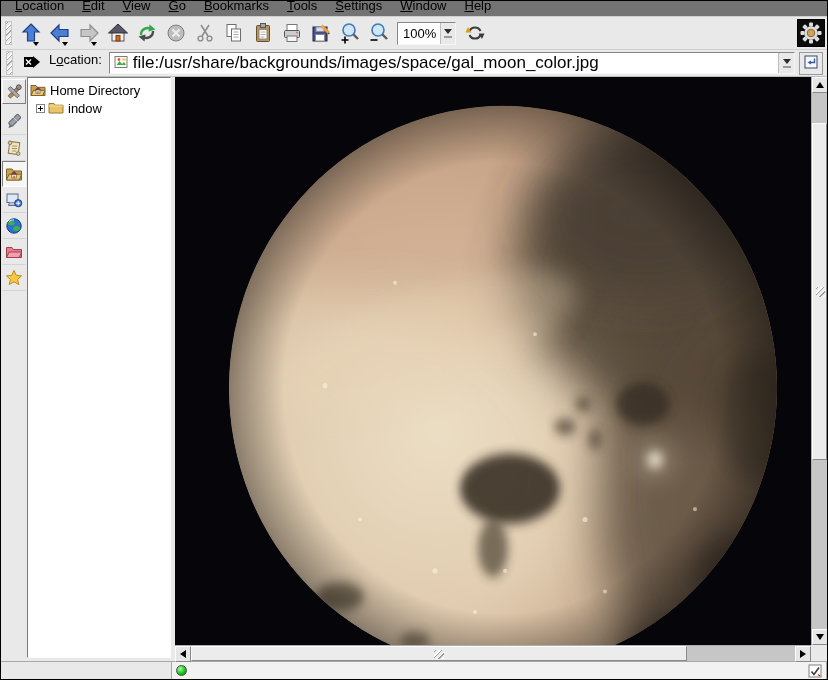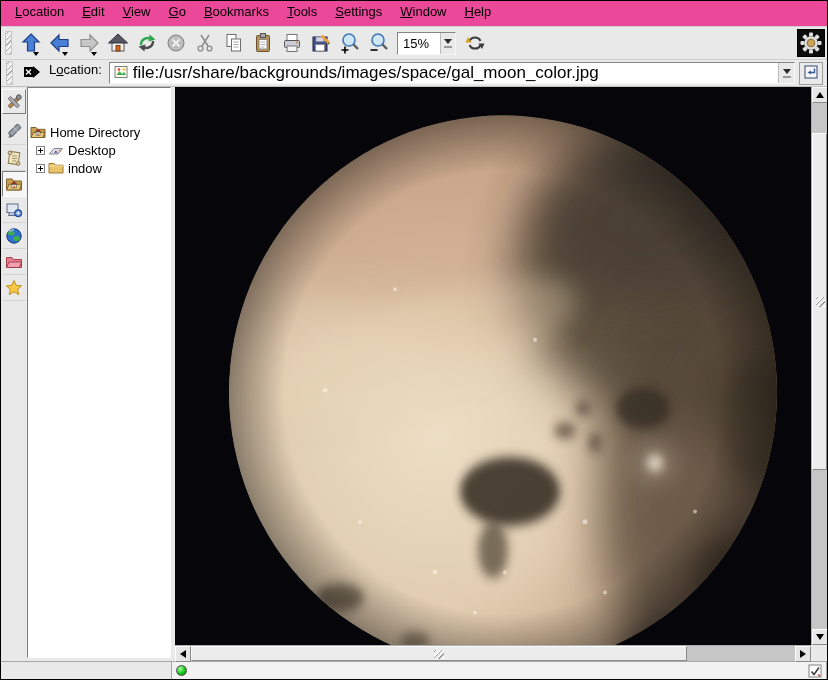--- a/index.html
+++ b/index.html
@@ -3,21 +3,21 @@
 <meta charset="utf-8">
 <style>
   html,body{margin:0;padding:0;background:#fff;}
   *{box-sizing:border-box;}
   .window{
     width:828px;height:680px;border:1px solid #000;background:#e9e9e9;
     font-family:"Liberation Sans",sans-serif;font-size:13px;color:#000;
     display:flex;flex-direction:column;position:relative;overflow:hidden;
   }
   
-  .menubar{height:26px;display:flex;align-items:flex-start;padding-left:5px;background:#ec4899;border-bottom:1px solid #cfcfcf;flex:0 0 auto;}
+  .menubar{height:16px;display:flex;align-items:flex-end;padding-left:5px;background:#737373;border-bottom:1px solid #cfcfcf;flex:0 0 auto;}
   .menu-item{padding:3px 9px;white-space:nowrap;cursor:default;}
   
   .toolbar{height:33px;display:flex;align-items:center;padding:0 2px;background:#e9e9e9;border-bottom:1px solid #cfcfcf;flex:0 0 auto;}
   .handle{width:7px;height:24px;margin:0 4px 0 2px;border:1px solid #c6c6c6;
     background:repeating-linear-gradient(135deg,#fdfdfd 0 1px,#a8a8a8 1px 2px,#e9e9e9 2px 4px);}
   .tb-btn{width:29px;height:29px;display:flex;align-items:center;justify-content:center;position:relative;background:transparent;border:1px solid transparent;padding:0;}
   .tb-btn svg{width:22px;height:22px;display:block;}
   .dd{position:absolute;bottom:1px;right:5px;width:0;height:0;border-left:3px solid transparent;border-right:3px solid transparent;border-top:4px solid #000;}
   .zoom-combo{display:flex;align-items:stretch;height:23px;margin:0 4px;border:1px solid;border-color:#868686 #f6f6f6 #f6f6f6 #868686;background:#fff;}
   .zoom-value{width:42px;display:flex;align-items:center;padding-left:5px;font-size:13px;}
@@ -212,21 +212,21 @@
       <span>
           <svg viewBox="0 0 22 22">
             <circle cx="10" cy="8" r="6" fill="#cfe7f5" stroke="#4178b8" stroke-width="1.6"></circle>
             <path d="M14.5 12.5L19 17" stroke="#5a5a5a" stroke-width="2.4"></path>
             <path d="M2.5 18h7" stroke="#000" stroke-width="1.6"></path>
           </svg>
         </span>
     </button>
 
     <div class="zoom-combo">
-      <span class="zoom-value">15%</span>
+      <span class="zoom-value">100%</span>
       <span class="zoom-arrow">
           <span class="tri"></span>
           <span class="bar"></span>
         </span>
     </div>
 
     <button class="tb-btn">
       <span>
           <svg viewBox="0 0 22 22">
             <path d="M5.5 9a6 6 0 0 1 11 0" fill="none" stroke="#3c3c3c" stroke-width="2"></path>
@@ -362,42 +362,31 @@
       <button class="strip-btn">
         <span>
             <svg viewBox="0 0 18 18">
               <polygon points="9,1.5 11.2,6.3 16.5,6.9 12.6,10.4 13.8,15.6 9,12.8 4.2,15.6 5.4,10.4 1.5,6.9 6.8,6.3" fill="#f6c944" stroke="#c08a1a"></polygon>
             </svg>
           </span>
       </button>
     </div>
 
     <div class="tree">
-        <div class="tree-row" style="padding-left: 2px; margin-top: 32px;">
+        <div class="tree-row" style="padding-left: 2px;">
           <span class="tree-icon">
             <svg viewBox="0 0 16 16">
               <path d="M1 13.5V3.5h5l1.3 1.8H15v8.2z" fill="#caa152" stroke="#7e6228"></path>
               <path d="M1 13.5l2.4-5.2H15l-2.3 5.2z" fill="#e6c87e" stroke="#7e6228"></path>
               <polygon points="8,4.8 11.2,8 4.8,8" fill="#8a3a2a"></polygon>
               <rect x="6" y="8" width="4" height="3.2" fill="#f2f2f2" stroke="#555" stroke-width="0.6"></rect>
               <rect x="7.3" y="9.2" width="1.4" height="2" fill="#d2691e"></rect>
             </svg>
           </span>
           <span>Home Directory</span>
-        </div>
-        <div class="tree-row" style="padding-left: 8px;">
-          <span class="expander"></span>
-          <span class="tree-icon">
-            <svg viewBox="0 0 16 16">
-              <path d="M1.5 12l4.5-5.5h8.5L10 12z" fill="#e2e2ea" stroke="#808090"></path>
-              <path d="M5.8 10.8l2.1-2.4 1.9 2.4z" fill="#46508c"></path>
-              <path d="M10.5 8.2l2.6 1" stroke="#c77f2a" stroke-width="1" fill="none"></path>
-            </svg>
-          </span>
-          <span>Desktop</span>
         </div>
         <div class="tree-row" style="padding-left: 8px;">
           <span class="expander"></span>
           <span class="tree-icon">
             <svg viewBox="0 0 16 16">
               <path d="M1 13V3.5h5l1.4 1.7H15V13z" fill="#e9c46a" stroke="#9a7a30"></path>
               <path d="M1 6h14" stroke="#f4dfa0" stroke-width="1"></path>
             </svg>
           </span>
           <span>indow</span>

